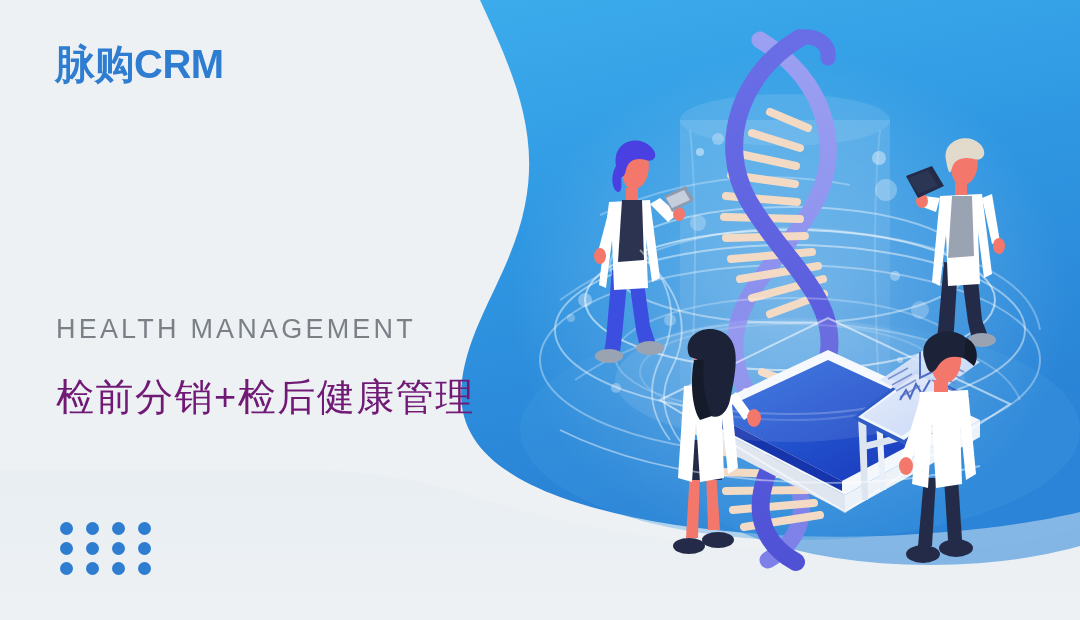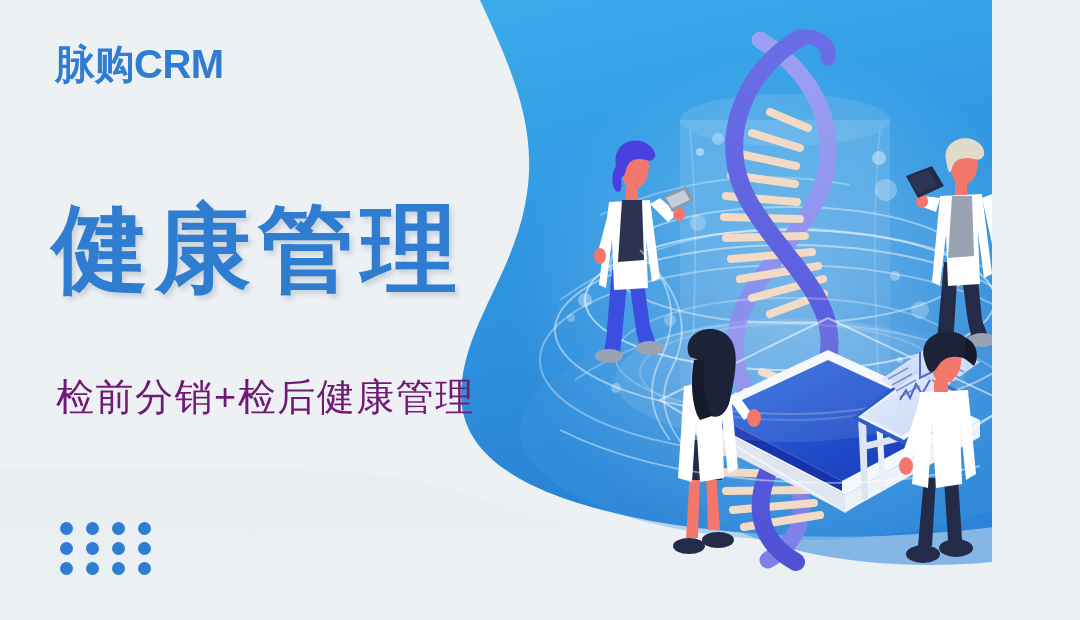--- a/index.html
+++ b/index.html
@@ -4,21 +4,21 @@
 <style>
   * { margin:0; padding:0; box-sizing:border-box; }
   html,body { width:1080px; height:620px; overflow:hidden; }
   body {
     font-family:"Liberation Sans","DejaVu Sans",sans-serif;
     background:#EDF1F4;
     position:relative;
   }
   #banner {
     position:absolute; inset:0;
-    width:992px; height:620px;
+    width:1080px; height:620px;
     overflow:hidden;
     background:#EDF1F4;
   }
   
   .bg-svg { position:absolute; inset:0; width:1080px; height:620px; }
 
   
   .left-col {
     position:absolute; left:0; top:0; width:540px; height:620px;
     z-index:6;
@@ -360,22 +360,22 @@
     </g>
 
   </svg>
 
   <div class="left-col">
 
     <div class="logo">
       <span>脉购CRM</span>
     </div>
 
-    <h1 class="headline">健康管理</h1>
-
+
+    <div class="subhead-en">HEALTH MANAGEMENT</div>
 
     <div class="subhead-cn">检前分销+检后健康管理</div>
 
     <div class="dots">
       <i></i>
       <i></i>
       <i></i>
       <i></i>
       <i></i>
       <i></i>

